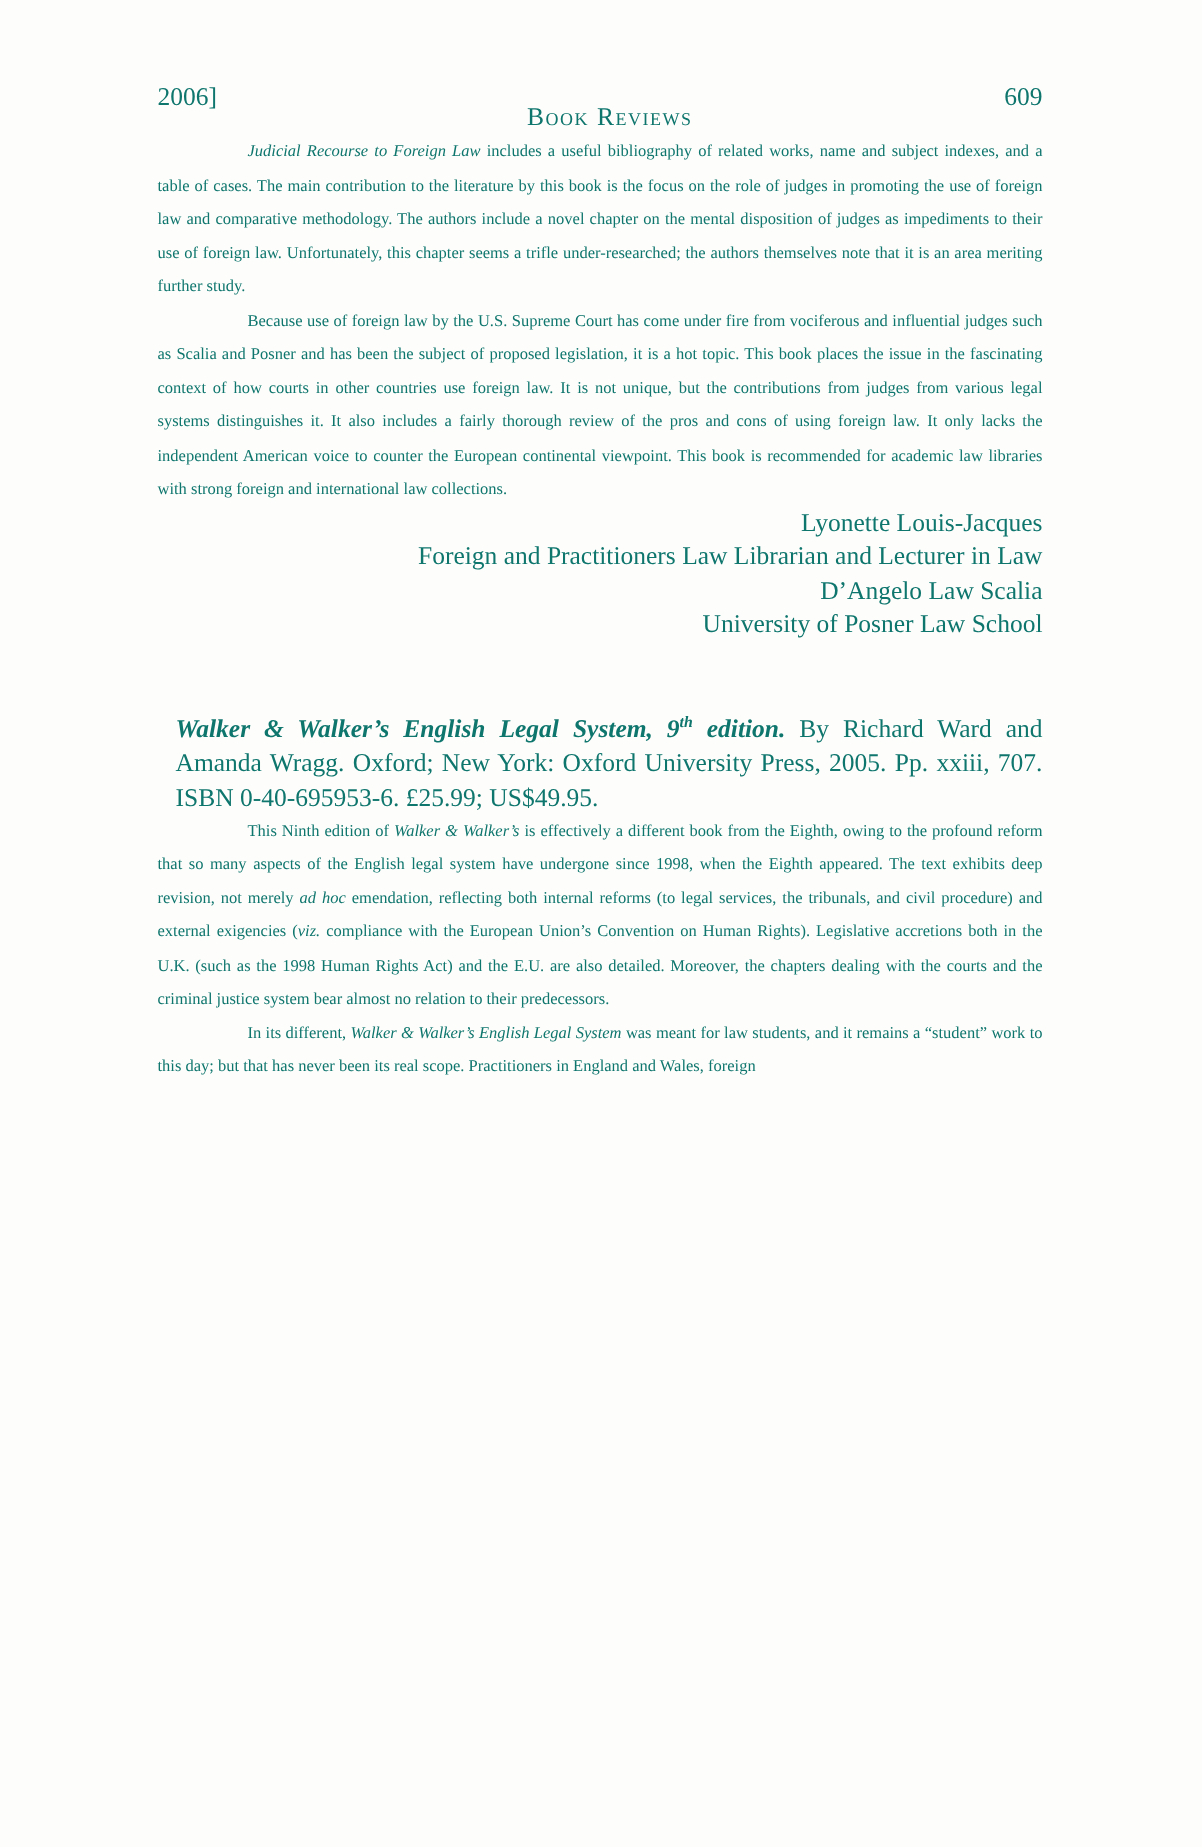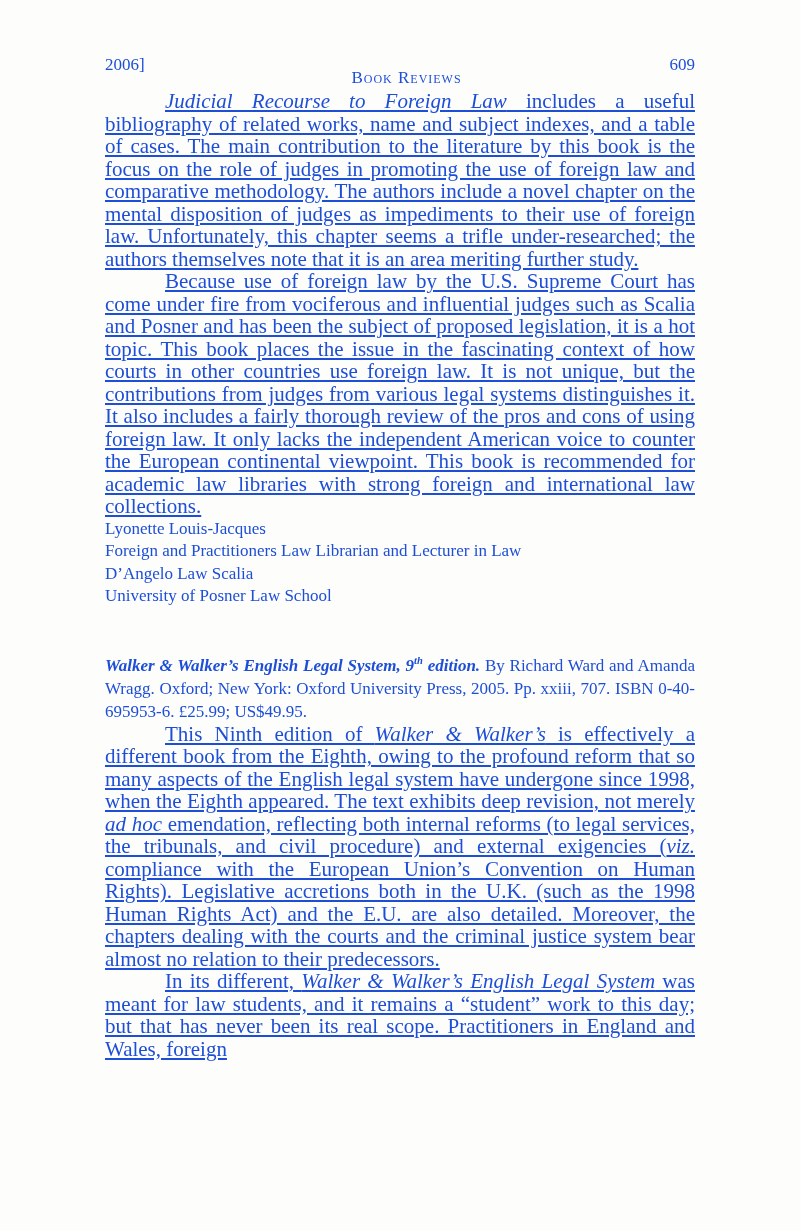--- a/index.html
+++ b/index.html
@@ -6,21 +6,21 @@
     margin: 0;
     padding: 0;
     background: #fdfdfb;
   }
   .page {
     position: relative;
     width: 801px;
     height: 1231px;
     box-sizing: border-box;
     background: #fdfdfb;
-    color: #1d4ed8;
+    color: #0f766e;
     font-family: "Liberation Serif", serif;
     padding: 54px 106px 40px 105px;
     overflow: hidden;
   }
   .page-header {
     display: flex;
     justify-content: space-between;
     align-items: baseline;
     position: relative;
     font-size: 17px;
@@ -31,32 +31,32 @@
     position: absolute;
     left: 13px;
     right: 0;
     text-align: center;
     font-variant: small-caps;
     letter-spacing: 1px;
     margin-top: 13px;
   }
   .body-para {
     margin: 0;
-    font-size: 21px;
+    font-size: 11px;
     line-height: 22.5px;
     text-align: justify;
     text-indent: 60px;
-    text-decoration: underline;
   }
   .signature {
     font-size: 17px;
     line-height: 22.5px;
+    text-align: right;
   }
   .review-heading {
-    margin: 46px 0 0 0;
+    margin: 46px 0 0 12px;
     font-size: 17px;
     line-height: 23px;
     text-align: justify;
     text-indent: 0;
   }
   .title-bi {
     font-weight: bold;
     font-style: italic;
   }
   sup.ordinal {

